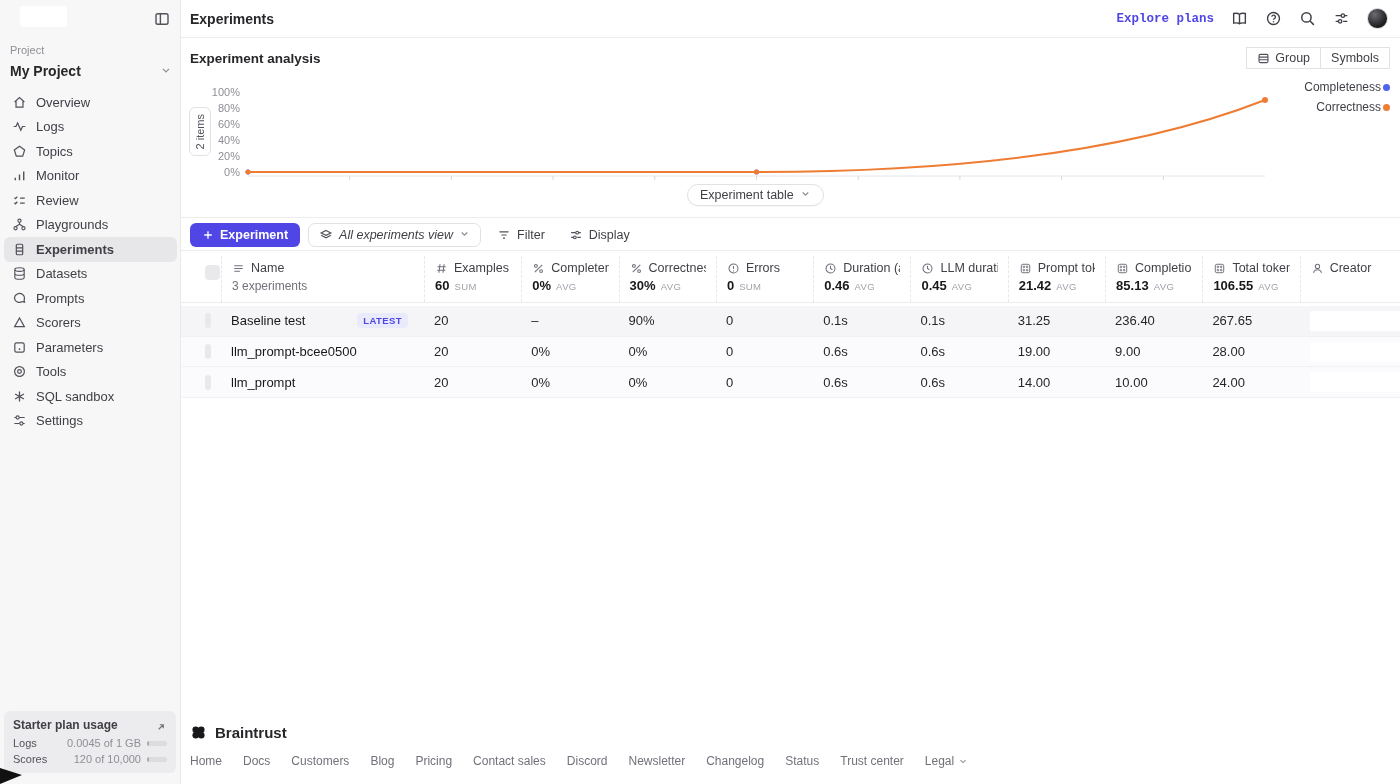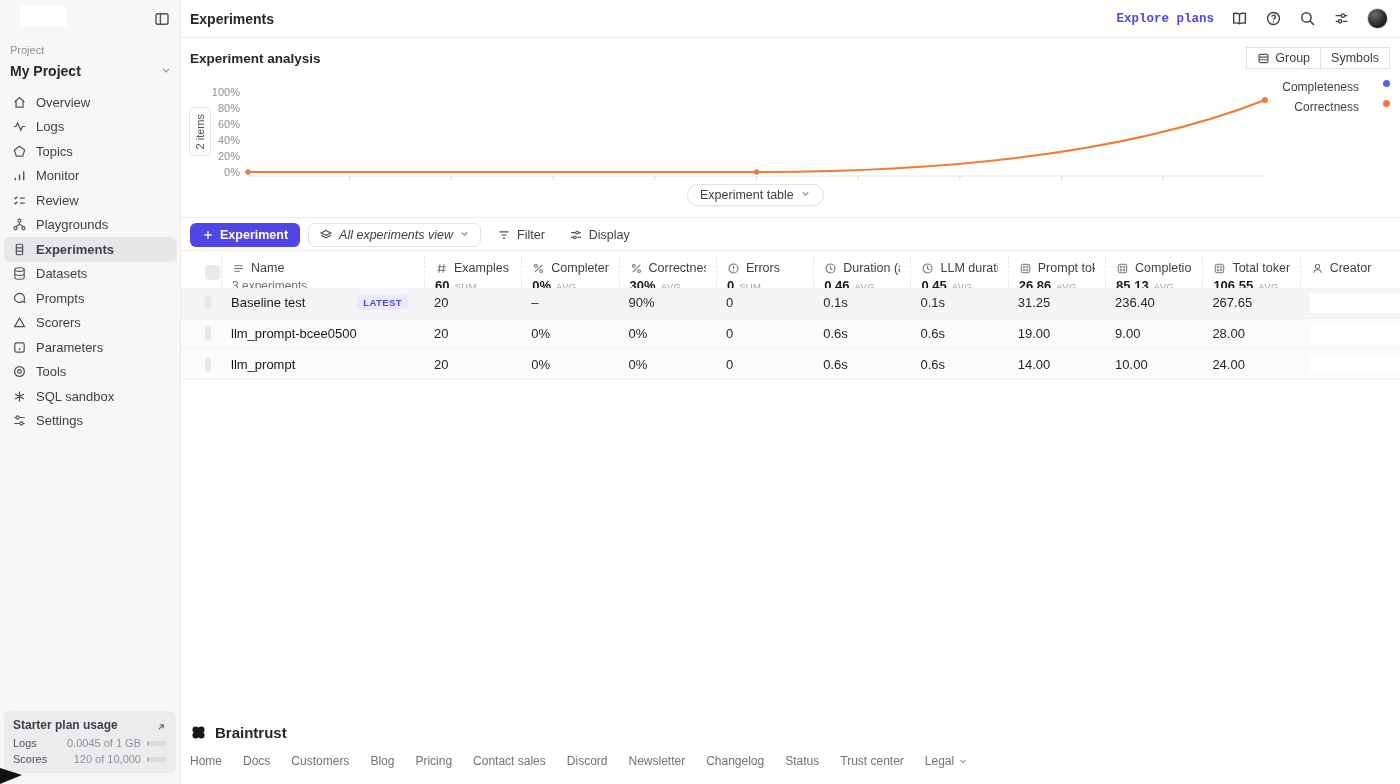--- a/index.html
+++ b/index.html
@@ -49,21 +49,21 @@
   .chart-panel { position:absolute; left:0; top:38px; width:100%; height:180px; border-bottom:1px solid #ececef; }
   .panel-title { position:absolute; left:9px; top:13px; font-size:13.5px; font-weight:700; }
   .ellipsis-btn { position:absolute; left:1070px; top:12px; font-size:14px; letter-spacing:1px; color:#52525b; cursor:pointer; }
   .seg { position:absolute; right:10px; top:9px; display:flex; border:1px solid #e2e2e6; border-radius:0; overflow:hidden; background:#fff; }
   .seg-btn { display:flex; align-items:center; gap:5px; font-size:12.5px; color:#3f3f46; padding:3px 10px; cursor:pointer; }
   .seg-btn + .seg-btn { border-left:1px solid #e2e2e6; }
   .seg-btn .icn { width:13px; height:13px; display:flex; color:#52525b; }
   .seg-btn .icn svg { width:13px; height:13px; }
 
   .legend { position:absolute; right:10px; top:42px; display:flex; flex-direction:column; align-items:flex-end; gap:6px; }
-  .legend-row { display:flex; gap:24px; font-size:12px; color:#3f3f46; }
+  .legend-row { display:flex; align-items:center; gap:2px; font-size:12px; color:#3f3f46; }
   .legend-dot { width:7px; height:7px; border-radius:50%; }
 
   .items-pill { position:absolute; left:8px; top:69px; width:22px; height:49px; border:1px solid #e2e2e6; border-radius:6px; background:#fff; display:flex; align-items:center; justify-content:center; cursor:pointer; }
   .items-pill span { writing-mode:vertical-rl; transform:rotate(180deg); font-size:11px; color:#52525b; }
 
   .ytick { position:absolute; width:55px; text-align:right; font-size:11px; color:#8e8e96; }
 
   .chart-svg { position:absolute; left:0; top:0; width:1219px; height:180px; }
 
   .table-toggle { position:absolute; left:506px; top:146px; display:flex; align-items:center; gap:6px; border:1px solid #e2e2e6; border-radius:12px; background:#fff; padding:3px 12px; font-size:12.5px; color:#3f3f46; cursor:pointer; box-shadow:0 1px 1px rgba(0,0,0,.03); }
@@ -89,21 +89,21 @@
   .th { padding:5px 10px 0; border-left:1px dashed #e7e7ea; }
   .th:first-child, .th.no-border { border-left:none; }
   .th-line1 { display:flex; align-items:center; gap:6px; font-size:12.5px; color:#3f3f46; white-space:nowrap; overflow:hidden; }
   .th-line1 .icn { width:13px; height:13px; display:flex; color:#71717a; flex:none; }
   .th-line1 .icn svg { width:13px; height:13px; }
   .th-line2 { margin-top:3px; font-size:13px; font-weight:700; color:#18181b; display:flex; align-items:baseline; gap:5px; white-space:nowrap; }
   .th-agg { font-size:9.5px; font-weight:400; color:#a1a1aa; letter-spacing:.4px; }
   .th-sub { margin-top:4px; font-size:12px; font-weight:400; color:#71717a; }
   .checkbox { width:15px; height:15px; border-radius:4px; background:#e9e9ec; margin:4px 0 0 14px; cursor:pointer; }
 
-  .tbody { position:absolute; left:0; top:288px; width:100%; }
+  .tbody { position:absolute; left:0; top:306px; width:100%; }
   .trow { height:30.7px; align-items:center; cursor:pointer; border-bottom:1px solid #f1f1f4; }
   .trow.r0 { background:#f5f5f7; }
   .trow.r1, .trow.r2 { background:#fbfbfd; }
   .trow .checkbox { margin-top:0; }
   .td { font-size:13px; color:#27272a; padding:0 10px; white-space:nowrap; display:flex; align-items:center; }
   .td.name { color:#18181b; }
   .latest-badge { margin-left:auto; margin-right:6px; background:#e9ebfc; color:#4f46e5; font-size:9.5px; font-weight:700; letter-spacing:.4px; padding:2px 6px; border-radius:4px; }
   .redact { width:100px; height:20px; background:#fff; border-radius:2px; }
 
   
@@ -542,21 +542,21 @@
               <rect x="2.8" y="2.8" width="10.4" height="10.4" rx="2"></rect>
               <circle cx="6" cy="6" r="1"></circle>
               <circle cx="10" cy="6" r="1"></circle>
               <circle cx="6" cy="10" r="1"></circle>
               <circle cx="10" cy="10" r="1"></circle>
             </svg>
           </span>
           <span>Prompt tok...</span>
         </div>
         <div class="th-line2">
-          <span>26.86</span>
+          <span>21.42</span>
           <span class="th-agg">AVG</span>
         </div>
       </div>
       <div class="th">
         <div class="th-line1">
           <span class="icn">
             <svg viewBox="0 0 16 16" fill="none" stroke="currentColor" stroke-width="1.2">
               <rect x="2.8" y="2.8" width="10.4" height="10.4" rx="2"></rect>
               <circle cx="6" cy="6" r="1"></circle>
               <circle cx="10" cy="6" r="1"></circle>

